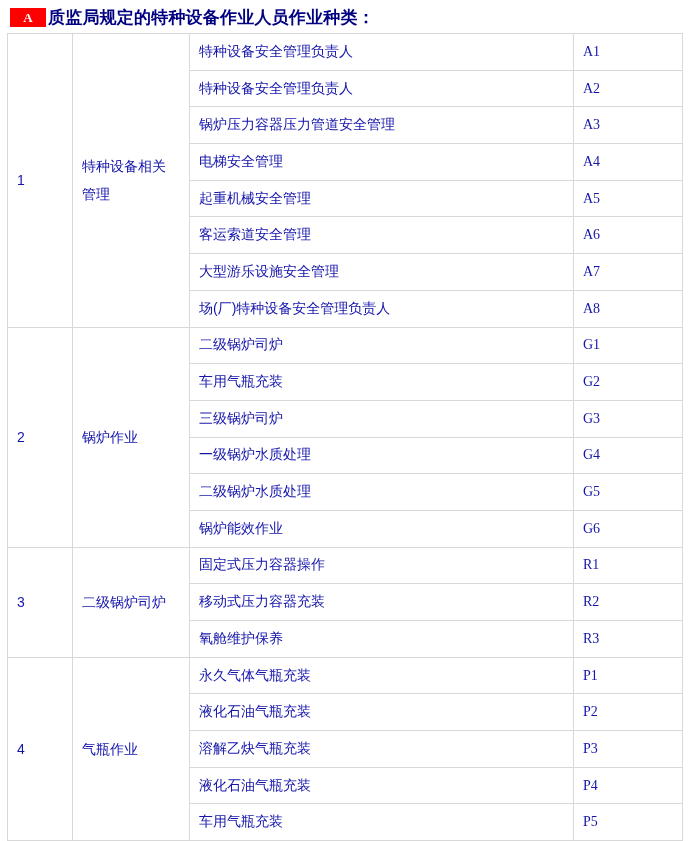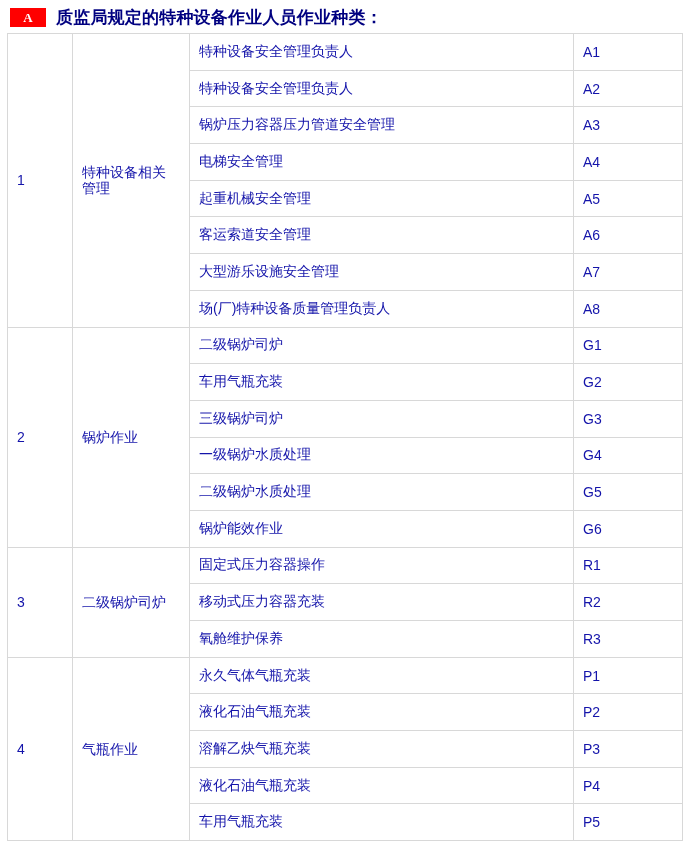--- a/index.html
+++ b/index.html
@@ -29,21 +29,21 @@
     background:var(--badge-bg);
     color:var(--badge-text);
     font-family:"Liberation Serif","DejaVu Serif",serif;
     font-weight:bold;
     font-size:13px;
     line-height:19px;
     text-align:center;
     flex:0 0 auto;
   }
   .title{
-    margin-left:10px;
+    margin-left:2px;
     color:var(--title-text);
     font-weight:bold;
     font-size:17px;
     white-space:nowrap;
     letter-spacing:0.2px;
   }
   table.cat-table{
     margin:5px 0 0 7px;
     width:675px;
     border-collapse:collapse;
@@ -51,23 +51,23 @@
   }
   table.cat-table td{
     border:1px solid var(--border);
     color:var(--cell-text);
     font-size:14px;
     vertical-align:middle;
     padding:0 16px 0 9px;
     height:36.7px;
   }
   td.num-cell{white-space:nowrap;}
-  td.category-cell{line-height:16px;word-break:break-all;}
+  td.category-cell{line-height:28px;word-break:break-all;}
   td.item-cell{white-space:nowrap;overflow:hidden;}
-  td.code-cell{white-space:nowrap;}
+  td.code-cell{white-space:nowrap;font-family:Liberation Serif, serif;}
 </style>
 </head>
 <body>
 
 <div class="page">
   <div class="header">
     <span class="badge">A</span>
     <span class="title">质监局规定的特种设备作业人员作业种类：</span>
   </div>
 
@@ -103,21 +103,21 @@
         </tr>
         <tr>
           <td class="item-cell">客运索道安全管理</td>
           <td class="code-cell">A6</td>
         </tr>
         <tr>
           <td class="item-cell">大型游乐设施安全管理</td>
           <td class="code-cell">A7</td>
         </tr>
         <tr>
-          <td class="item-cell">场(厂)特种设备质量管理负责人</td>
+          <td class="item-cell">场(厂)特种设备安全管理负责人</td>
           <td class="code-cell">A8</td>
         </tr>
         <tr>
           <td class="num-cell" rowspan="6">2</td>
           <td class="category-cell" rowspan="6">锅炉作业</td>
           <td class="item-cell">二级锅炉司炉</td>
           <td class="code-cell">G1</td>
         </tr>
         <tr>
           <td class="item-cell">车用气瓶充装</td>

